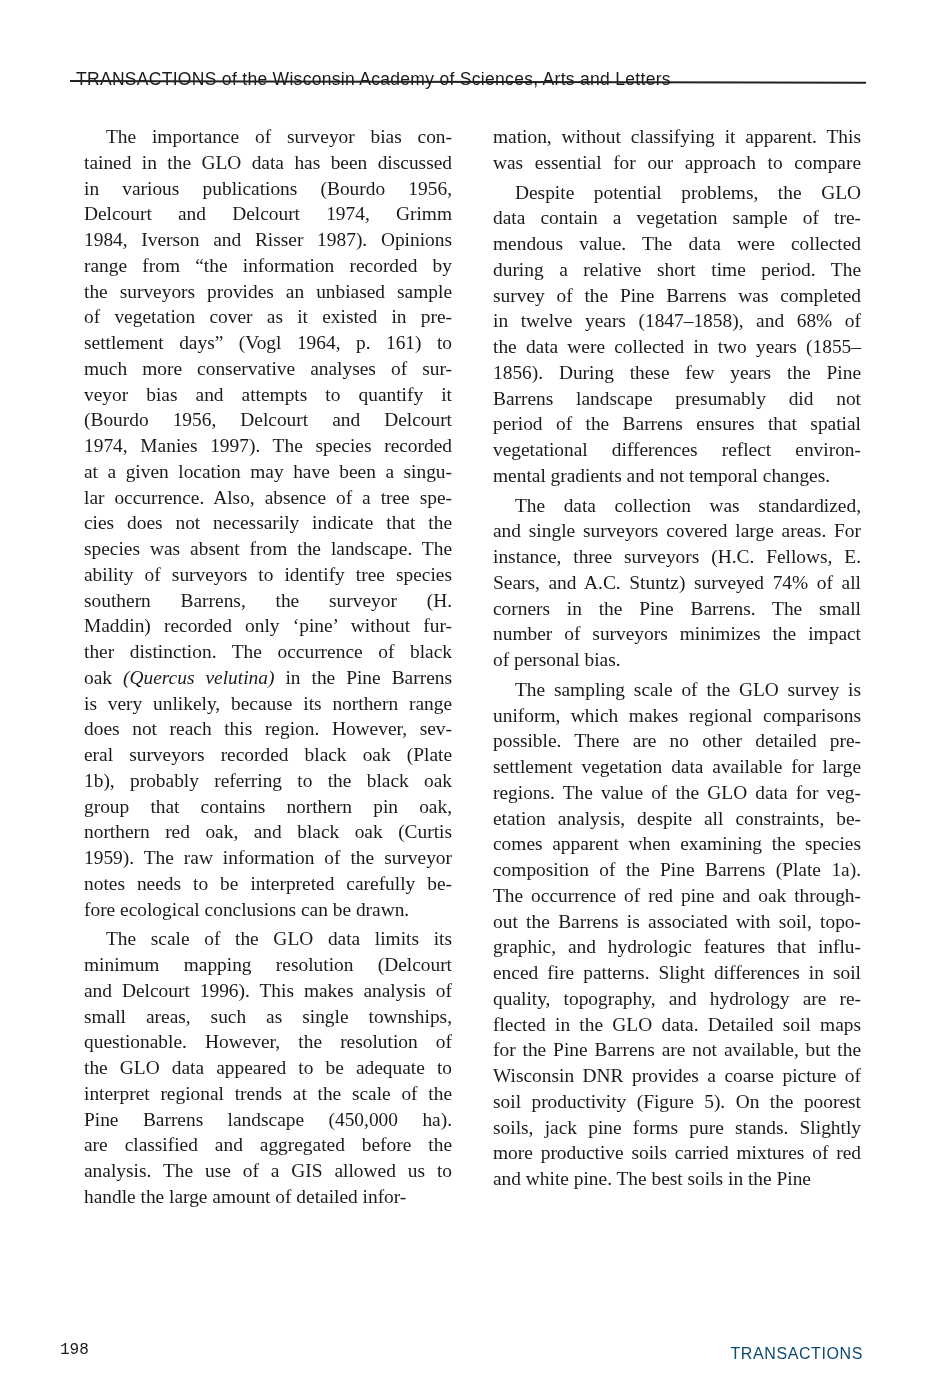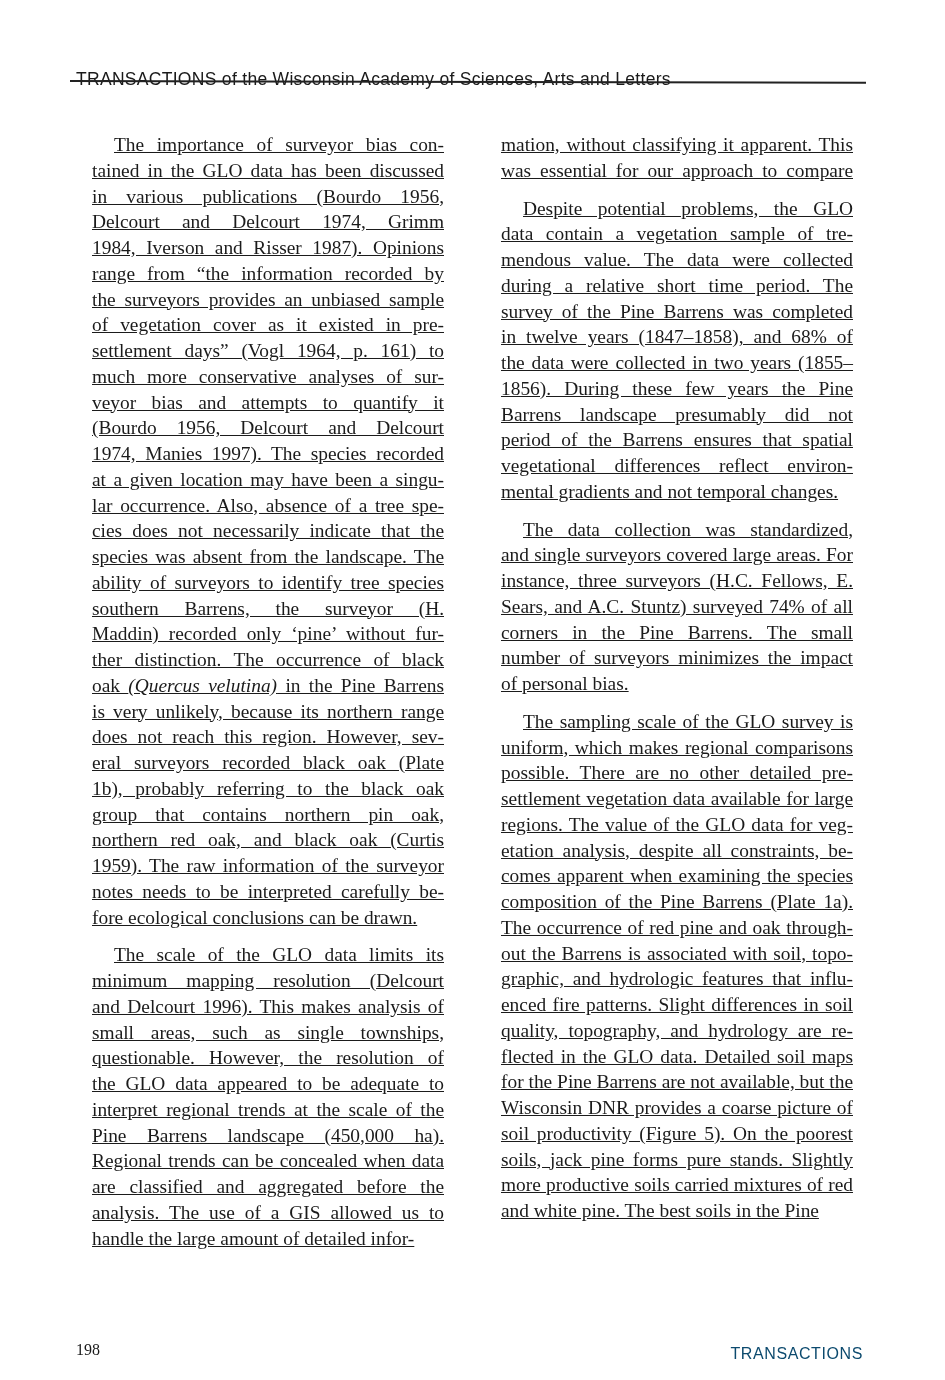--- a/index.html
+++ b/index.html
@@ -17,27 +17,27 @@
       border-top: 2px solid #222;
       transform: rotate(0.12deg); transform-origin: left center;
     }
     .column {
       position: absolute; top: 120px; width: 376px;
       font-family: "Liberation Serif", serif; font-size: 19.4px;
       line-height: 25.75px; text-align: justify; color: #1b1b1b;
     }
     .col-left { left: 80px; }
     .col-right { left: 489px; }
-    .column p { margin: 12px; text-indent: 0; text-decoration: underline; }
+    .column p { margin: 4px; text-indent: 0; }
     .line { display: block; text-align: justify; text-align-last: justify; white-space: nowrap; }
     .line.last { text-align-last: left; }
     .ital { font-style: italic; }
     .folio {
-      position: absolute; left: 76px; top: 1341px;
-      font-family: Liberation Serif, serif; font-size: 16px; color: #1a1a1a;
+      position: absolute; left: 60px; top: 1341px;
+      font-family: Liberation Mono, monospace; font-size: 16px; color: #1a1a1a;
     }
     .foot-title {
       position: absolute; right: 82px; top: 1345px;
       font-family: "Liberation Sans", sans-serif; font-size: 16px; letter-spacing: 0.6px; color: #0c4a6e;
     }
   </style>
 </head>
 <body>
 
 <div class="running-head">TRANSACTIONS of the Wisconsin Academy of Sciences, Arts and Letters</div>
@@ -79,21 +79,20 @@
     </p>
     <p>
       <span class="line" style="text-indent: 22px;">The scale of the GLO data limits its</span>
       <span class="line">minimum mapping resolution (Delcourt</span>
       <span class="line">and Delcourt 1996). This makes analysis of</span>
       <span class="line">small areas, such as single townships,</span>
       <span class="line">questionable. However, the resolution of</span>
       <span class="line">the GLO data appeared to be adequate to</span>
       <span class="line">interpret regional trends at the scale of the</span>
       <span class="line">Pine Barrens landscape (450,000 ha).</span>
-      <span class="line">Regional trends can be concealed when data</span>
       <span class="line">are classified and aggregated before the</span>
       <span class="line">analysis. The use of a GIS allowed us to</span>
       <span class="line last">handle the large amount of detailed infor-</span>
     </p>
   </div>
 <div class="column col-right">
     <p>
       <span class="line">mation, without classifying it apparent. This</span>
       <span class="line">was essential for our approach to compare</span>
     </p>

